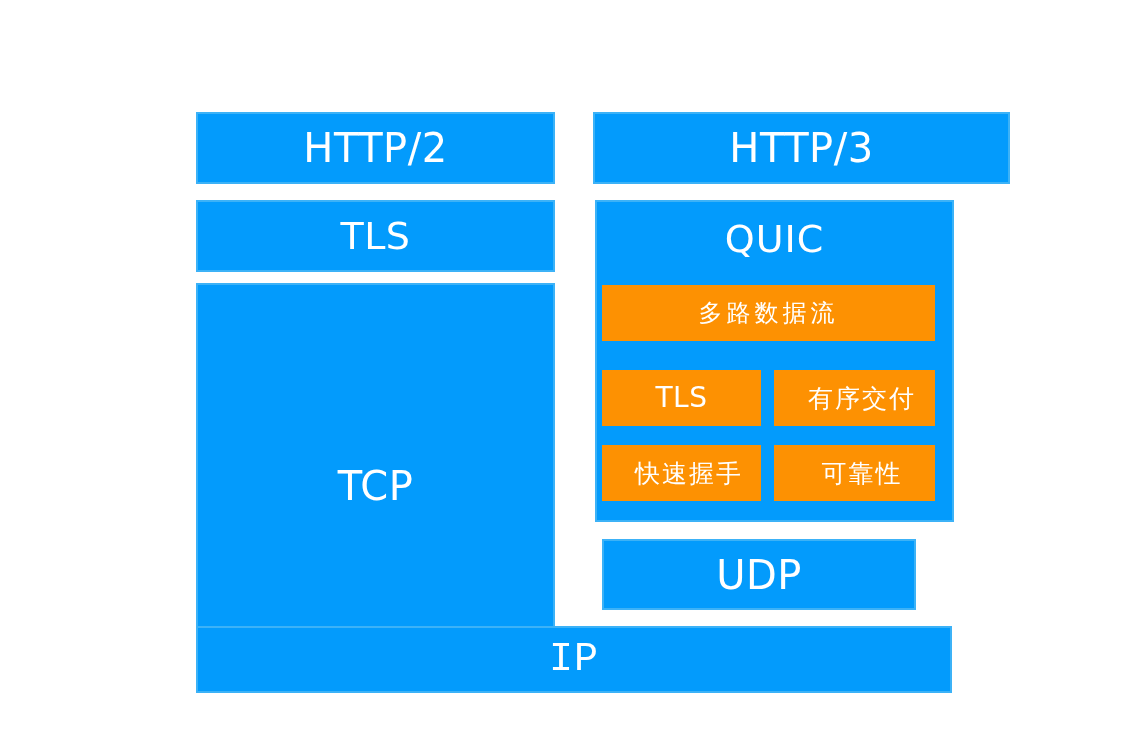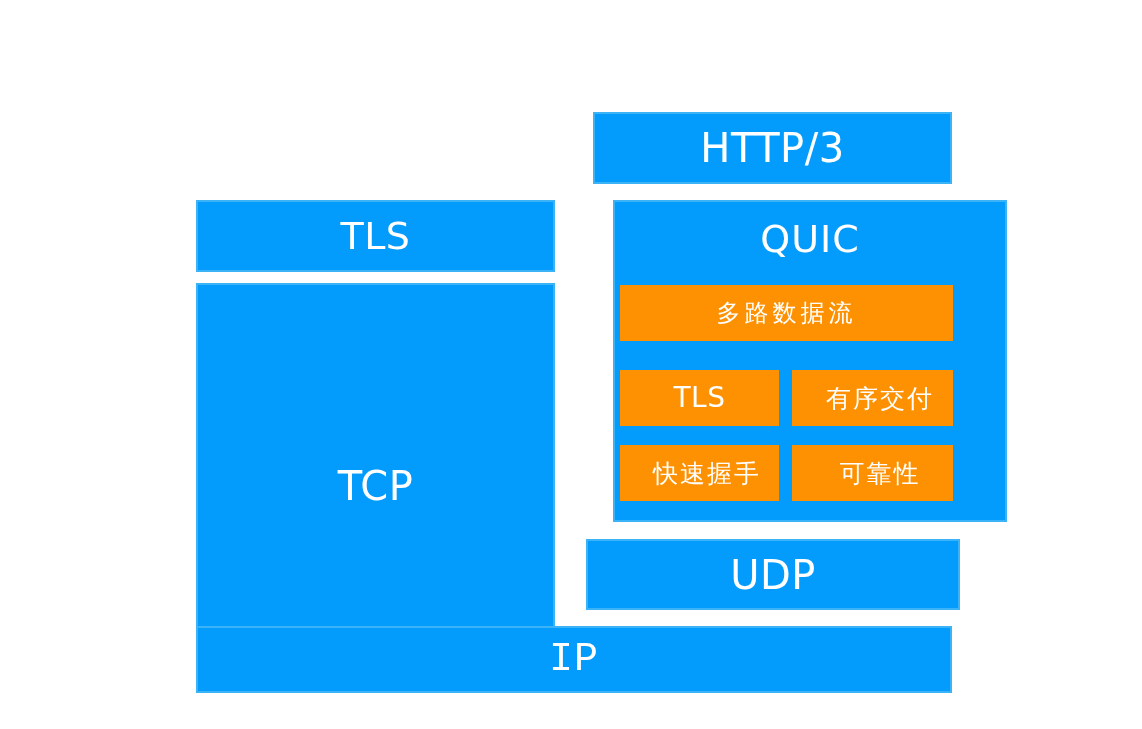--- a/index.html
+++ b/index.html
@@ -66,34 +66,37 @@
   .t-ip      { font-size: 40px; letter-spacing: 1px; font-family: Liberation Mono, monospace; }
   .t-cn-wide { font-size: 24px; letter-spacing: 4px; }
   .t-cn      { font-size: 25px; letter-spacing: 2px; padding-left: 15px; }
   .t-inner-en{ font-size: 28px; letter-spacing: 0.5px; }
 </style>
 </head>
 <body>
 
 <div id="diagram">
 
+  <div class="box blue t-proto" style="left:196px; top:112px; width:359px; height:72px;">
+    <span>HTTP/2</span>
+  </div>
 
   <div class="box blue t-tls" style="left:196px; top:200px; width:359px; height:72px;">
     <span>TLS</span>
   </div>
 
   <div class="box blue t-tcp" style="left:196px; top:283px; width:359px; height:406px;">
     <span>TCP</span>
   </div>
 
-  <div class="box blue t-proto" style="left:593px; top:112px; width:359px; height:72px;">
+  <div class="box blue t-proto" style="left:593px; top:112px; width:417px; height:72px;">
     <span>HTTP/3</span>
   </div>
 
-  <div class="box blue stack-parent" style="left:613px; top:200px; width:394px; height:322px;">
+  <div class="box blue stack-parent" style="left:595px; top:200px; width:359px; height:322px;">
 
     <div class="stack-label t-quic" style="top:18px;">QUIC</div>
 
     <div class="box orange t-cn-wide" style="left:5px; top:83px; width:333px; height:56px;">
       <span>多路数据流</span>
     </div>
 
     <div class="box orange t-inner-en" style="left:5px; top:168px; width:159px; height:56px;">
       <span>TLS</span>
     </div>
@@ -105,21 +108,21 @@
     <div class="box orange t-cn" style="left:177px; top:243px; width:161px; height:56px;">
       <span>可靠性</span>
     </div>
 
     <div class="box orange t-cn" style="left:5px; top:243px; width:159px; height:56px;">
       <span>快速握手</span>
     </div>
 
   </div>
 
-  <div class="box blue t-udp" style="left:586px; top:539px; width:374px; height:71px;">
+  <div class="box blue t-udp" style="left:602px; top:539px; width:314px; height:71px;">
     <span>UDP</span>
   </div>
 
   <div class="box blue t-ip" style="left:196px; top:626px; width:756px; height:67px;">
     <span>IP</span>
   </div>
 
 </div>
 
 </body></html>

